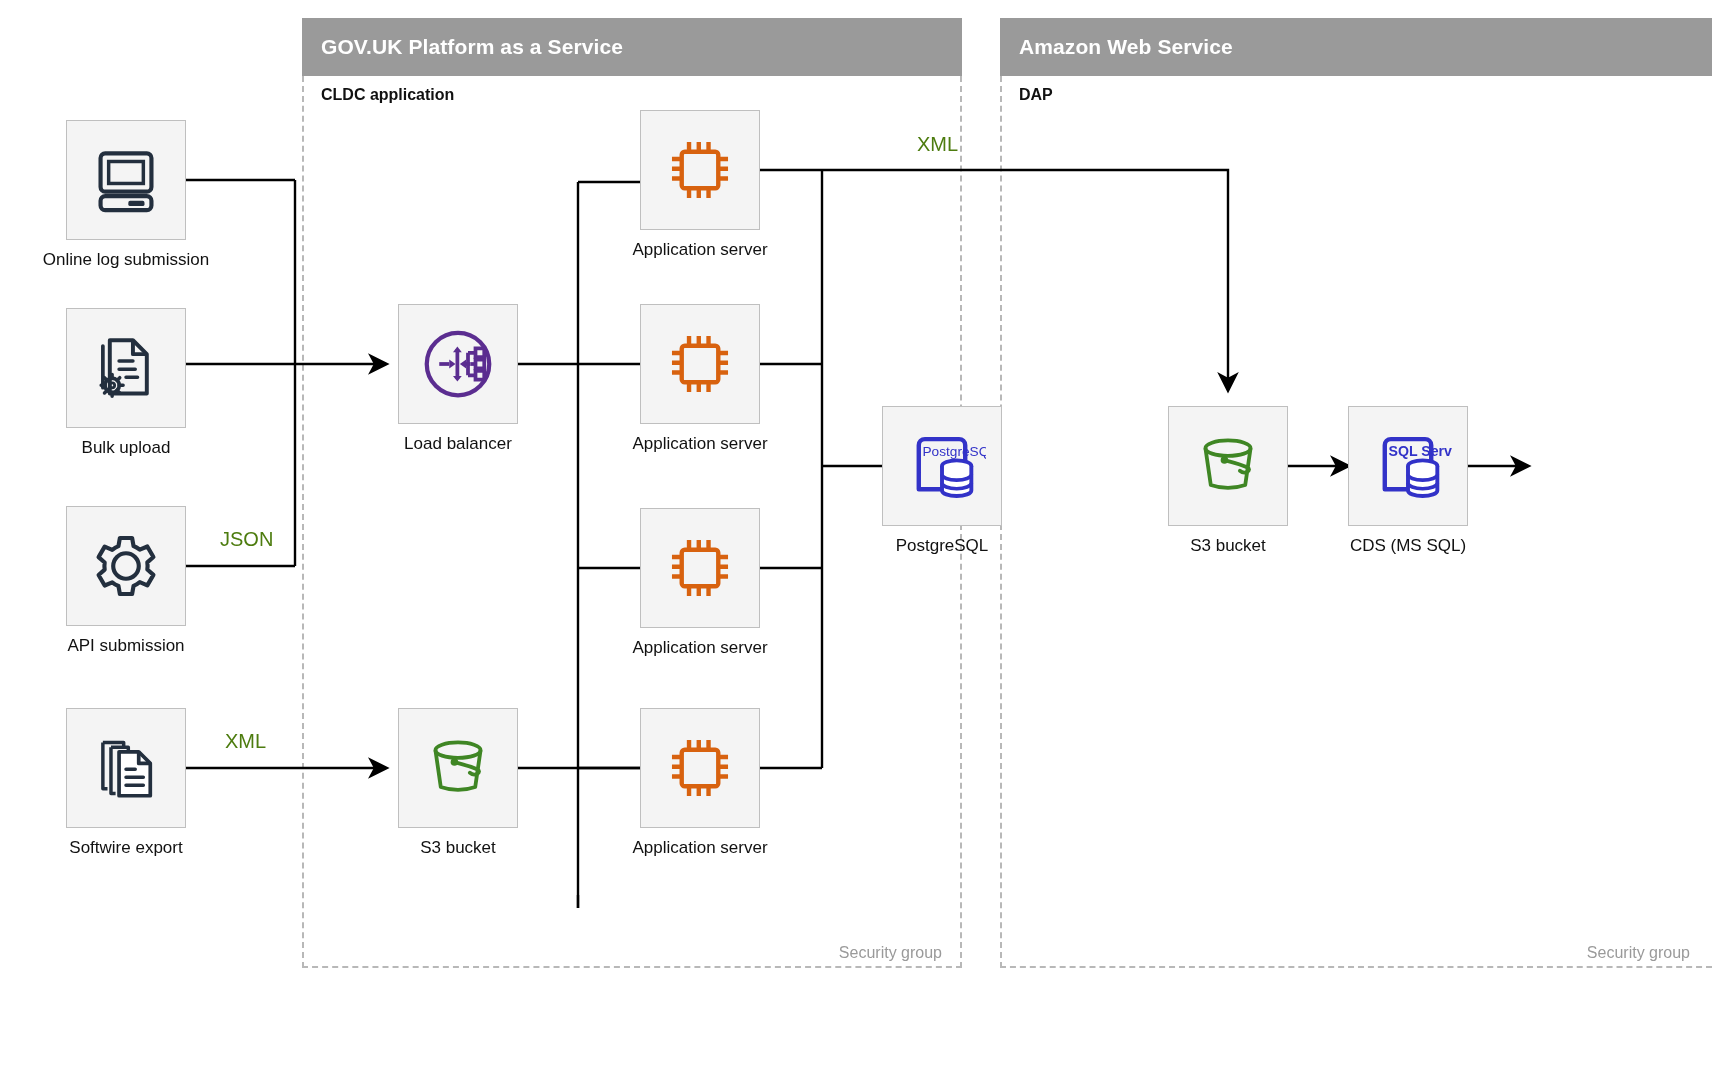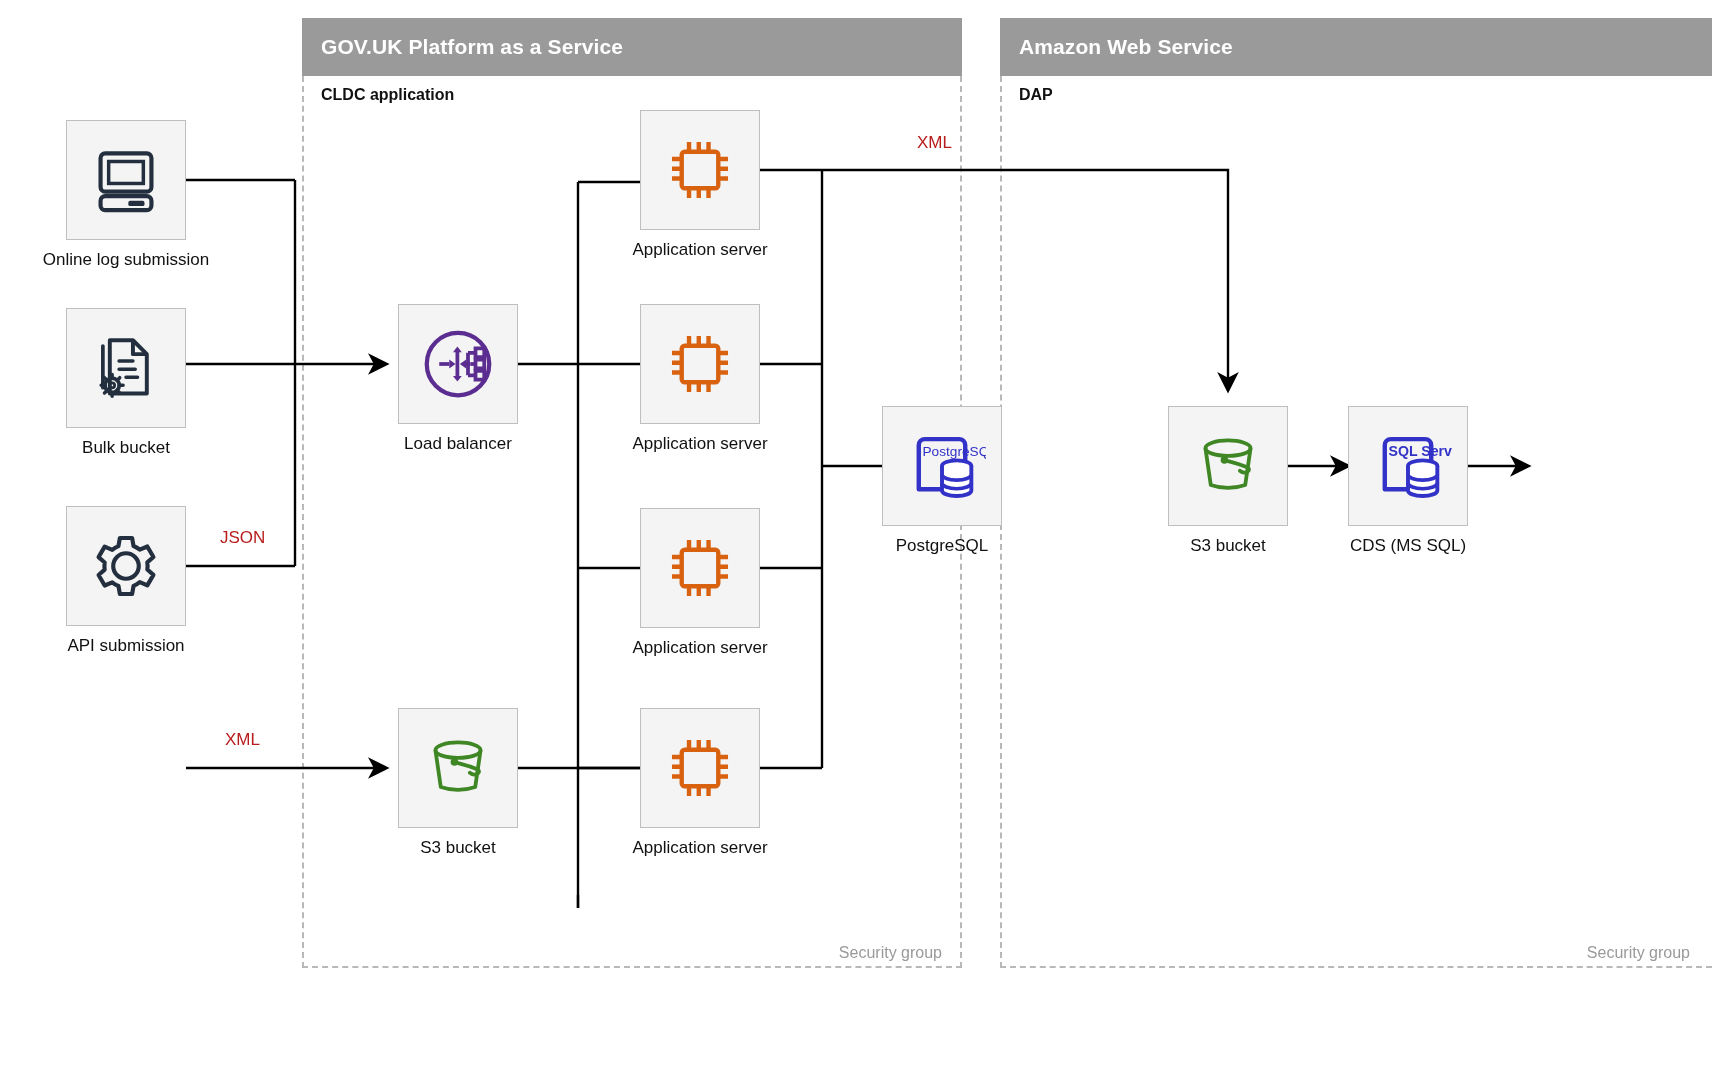--- a/index.html
+++ b/index.html
@@ -17,21 +17,21 @@
   
   .node{position:absolute;}
   .node .box{position:absolute;left:0;top:0;background:#f4f4f4;border:1.5px solid #bfbfbf;
              box-sizing:border-box;display:flex;align-items:center;justify-content:center;}
   .node .cap{position:absolute;left:50%;transform:translateX(-50%);white-space:nowrap;
              font-size:17px;color:#111;text-align:center;}
 
   
   svg.wires{position:absolute;left:0;top:0;width:1712px;height:1082px;overflow:visible;}
   .wire{stroke:#000000;stroke-width:2.4;fill:none;}
-  .wlabel{position:absolute;font-size:17px;color:#b91c1c;white-space:nowrap;}
+  .wlabel{position:absolute;font-size:20px;color:#4d7c0f;white-space:nowrap;}
 </style>
 </head>
 <body>
 
 <div id="stage">
 
   <div class="zone-header" style="left:302px;top:18px;width:660px;height:58px;">
     <span>GOV.UK Platform as a Service</span>
   </div>
   <div class="zone-dashed" style="left:302px;top:76px;width:660px;height:892px;"></div>
@@ -103,33 +103,45 @@
       <svg width="74" height="74" viewBox="0 0 64 64">
         <path d="M18 8 H38 L50 20 V54 H18 Z" fill="none" stroke="#232f3e" stroke-width="3.4" stroke-linejoin="round"></path>
         <path d="M38 8 V20 H50" fill="none" stroke="#232f3e" stroke-width="3.4" stroke-linejoin="round"></path>
         <path d="M12 13 V49" fill="none" stroke="#232f3e" stroke-width="3.2" stroke-linecap="round"></path>
         <path d="M26 26 H38 M26 33 H40 M32 40 H42" stroke="#232f3e" stroke-width="3" stroke-linecap="round"></path>
         <circle cx="20" cy="47" r="6.2" fill="none" stroke="#232f3e" stroke-width="3.2"></circle>
         <circle cx="20" cy="47" r="2.2" fill="none" stroke="#232f3e" stroke-width="2.4"></circle>
         <path d="M20 37.5 V41 M20 53 V56.5 M10.5 47 H14 M26 47 H29.5 M13.4 40.4 L15.8 42.8 M24.2 51.2 L26.6 53.6 M26.6 40.4 L24.2 42.8 M15.8 51.2 L13.4 53.6" stroke="#232f3e" stroke-width="3" stroke-linecap="round"></path>
       </svg>
     </div>
-    <div class="cap" style="top:130px;">Bulk bucket</div>
+    <div class="cap" style="top:130px;">Bulk upload</div>
   </div>
 
   <div class="node" style="left:66px;top:506px;width:120px;height:120px;">
     <div class="box" style="width:120px;height:120px;">
       <svg width="78" height="78" viewBox="0 0 64 64">
         <path d="M27 6 h10 l1.2 6.6 a20 20 0 0 1 5.1 3 l6.2-2.6 l5 8.6 l-5 4.4 a20 20 0 0 1 0 5.9 l5 4.4 l-5 8.6 l-6.2-2.6 a20 20 0 0 1-5.1 3 L37 52 h-10 l-1.2-6.6 a20 20 0 0 1-5.1-3 l-6.2 2.6 l-5-8.6 l5-4.4 a20 20 0 0 1 0-5.9 l-5-4.4 l5-8.6 l6.2 2.6 a20 20 0 0 1 5.1-3 Z" fill="none" stroke="#232f3e" stroke-width="3.4" stroke-linejoin="round" transform="translate(0,3)"></path>
         <circle cx="32" cy="32" r="10.5" fill="none" stroke="#232f3e" stroke-width="3.4"></circle>
       </svg>
     </div>
     <div class="cap" style="top:130px;">API submission</div>
   </div>
 
+  <div class="node" style="left:66px;top:708px;width:120px;height:120px;">
+    <div class="box" style="width:120px;height:120px;">
+      <svg width="74" height="74" viewBox="0 0 64 64">
+        <path d="M12 10 H30 V14 M12 10 V50 H16" fill="none" stroke="#232f3e" stroke-width="3" stroke-linejoin="round"></path>
+        <path d="M19 14 H34 V18 M19 14 V54 H23" fill="none" stroke="#232f3e" stroke-width="3" stroke-linejoin="round"></path>
+        <path d="M26 18 H43 L53 28 V56 H26 Z" fill="#ffffff" stroke="#232f3e" stroke-width="3.2" stroke-linejoin="round"></path>
+        <path d="M43 18 V28 H53" fill="none" stroke="#232f3e" stroke-width="3.2" stroke-linejoin="round"></path>
+        <path d="M32 33 H40 M32 40 H47 M32 47 H47" stroke="#232f3e" stroke-width="3" stroke-linecap="round"></path>
+      </svg>
+    </div>
+    <div class="cap" style="top:130px;">Softwire export</div>
+  </div>
 
   <div class="node" style="left:398px;top:304px;width:120px;height:120px;">
     <div class="box" style="width:120px;height:120px;">
       <svg width="80" height="80" viewBox="0 0 64 64">
         <circle cx="32" cy="32" r="25" fill="none" stroke="#5b2d90" stroke-width="3.4"></circle>
         <path d="M17 32 H25" stroke="#5b2d90" stroke-width="3"></path>
         <path d="M25 28.4 L30 32 L25 35.6 Z" fill="#5b2d90"></path>
         <path d="M31.5 20 V44" stroke="#5b2d90" stroke-width="3"></path>
         <path d="M28 22.5 L31.5 18 L35 22.5 Z" fill="#5b2d90"></path>
         <path d="M28 41.5 L31.5 46 L35 41.5 Z" fill="#5b2d90"></path>

